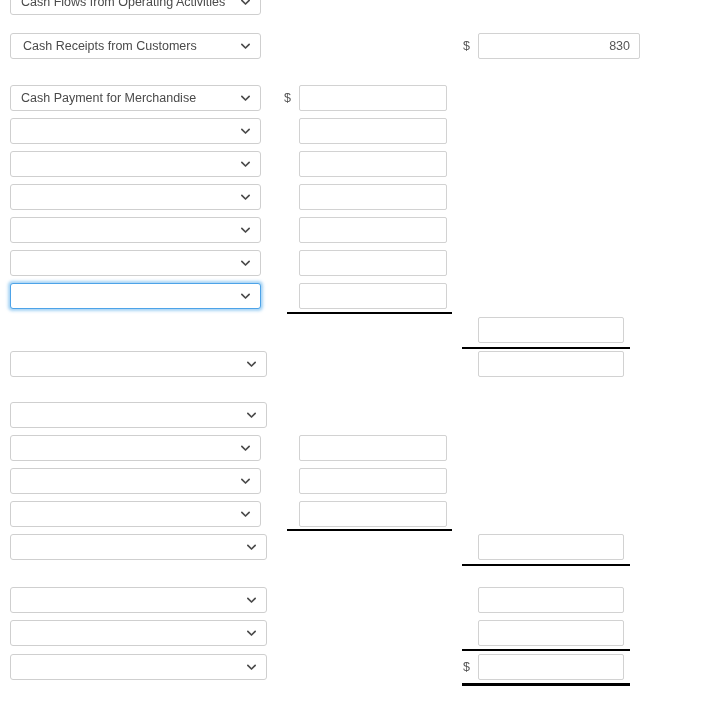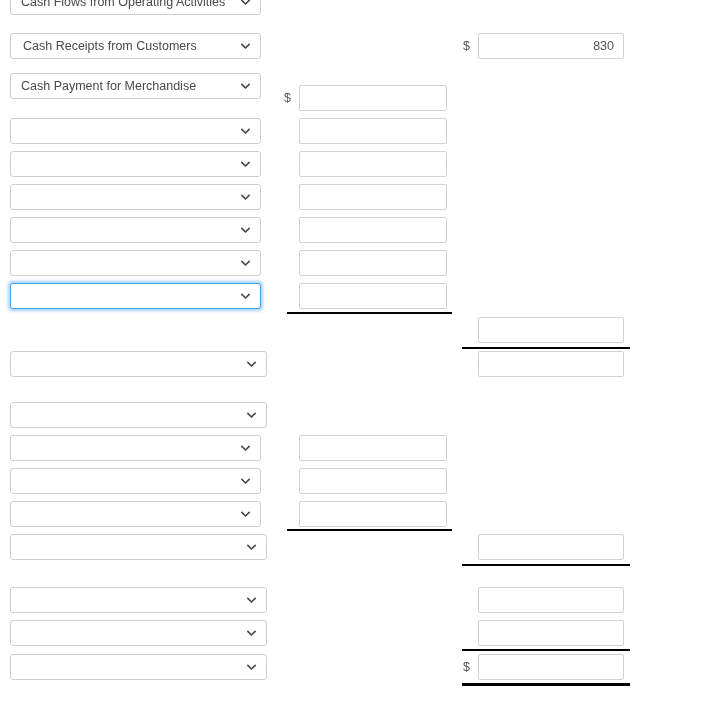--- a/index.html
+++ b/index.html
@@ -118,25 +118,25 @@
 
   <div class="cell sel indent" style="left:10px; top:33px; width:251px;">
     <span>Cash Receipts from Customers</span>
     <span class="chev">
       <svg width="11" height="11" viewBox="0 0 12 12">
           <path d="M2 4.2 L6 8.2 L10 4.2" fill="none" stroke="#4a4a4a" stroke-width="1.8" stroke-linecap="round" stroke-linejoin="round"></path>
         </svg>
     </span>
   </div>
   <span class="dollar" style="left:463px; top:40px;">$</span>
-  <div class="cell amt" style="left:478px; top:33px; width:146px;">
+  <div class="cell amt" style="left:478px; top:33px; width:162px;">
     <span>830</span>
   </div>
 
-  <div class="cell sel" style="left:10px; top:73px; width:251px;">
+  <div class="cell sel" style="left:10px; top:85px; width:251px;">
     <span>Cash Payment for Merchandise</span>
     <span class="chev">
       <svg width="11" height="11" viewBox="0 0 12 12">
           <path d="M2 4.2 L6 8.2 L10 4.2" fill="none" stroke="#4a4a4a" stroke-width="1.8" stroke-linecap="round" stroke-linejoin="round"></path>
         </svg>
     </span>
   </div>
   <span class="dollar" style="left:284px; top:92px;">$</span>
   <div class="cell amt" style="left:299px; top:85px; width:148px;">
     <span></span>

